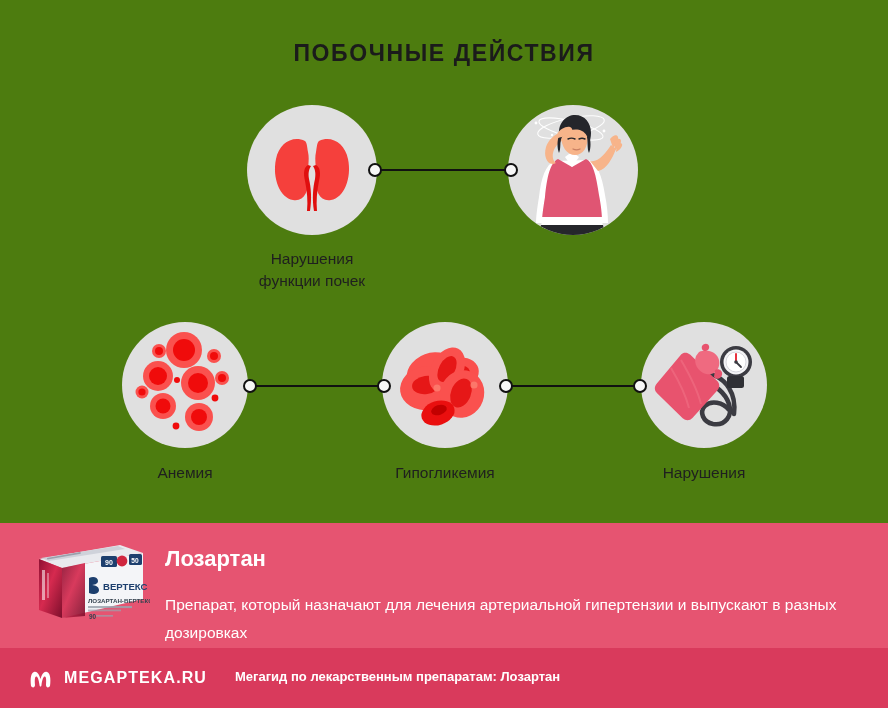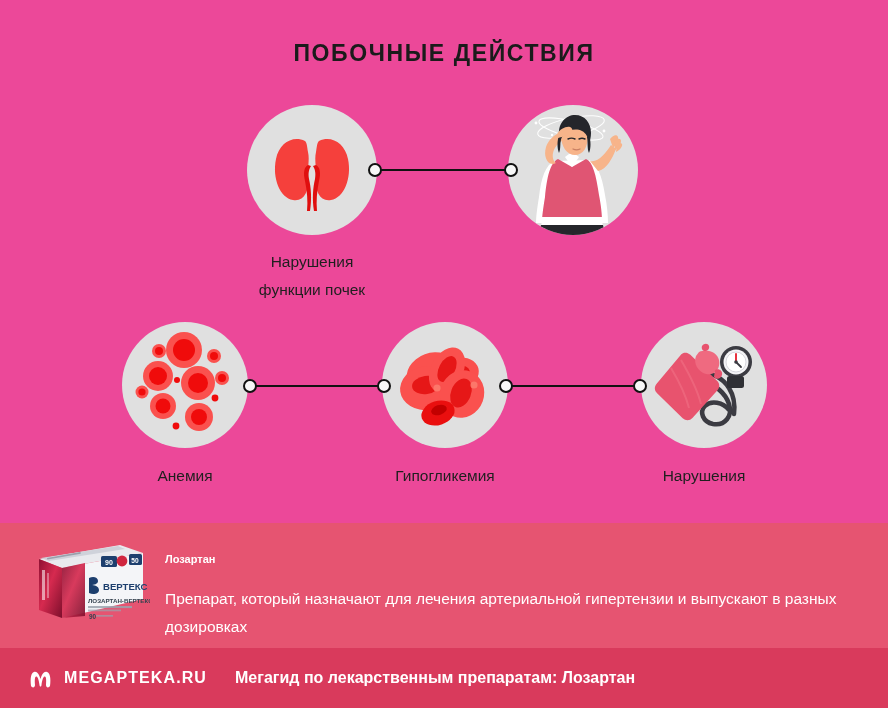--- a/index.html
+++ b/index.html
@@ -13,21 +13,21 @@
     font-family: "Liberation Sans", sans-serif;
     overflow: hidden;
     position: relative;
   }
 
   .infographic {
     position: absolute;
     left: 0; top: 0;
     width: 888px;
     height: 708px;
-    background: #ec4899;
+    background: #4d7c0f;
   }
 
   
   .title {
     position: absolute;
     left: 0;
     top: 40px;
     width: 888px;
     text-align: center;
     font-size: 23px;
@@ -46,21 +46,21 @@
     border-radius: 50%;
     background: #e0e0e0;
     overflow: hidden;
   }
   .node-label {
     position: absolute;
     left: 50%;
     transform: translateX(-50%);
     text-align: center;
     font-size: 15.5px;
-    line-height: 28px;
+    line-height: 22px;
     color: #1f1f1f;
     white-space: pre-line;
     width: 260px;
   }
 
   
   .connector {
     position: absolute;
     height: 14px;
   }
@@ -102,24 +102,24 @@
     height: 95px;
   }
   .product-text {
     position: absolute;
     left: 165px;
     top: 24px;
     width: 700px;
     color: #ffffff;
   }
   .product-name {
-    font-size: 11px;
+    font-size: 22px;
     font-weight: bold;
     line-height: 24px;
-    margin-bottom: 14px;
+    margin-bottom: 20px;
   }
   .product-desc {
     font-size: 15.5px;
     line-height: 28px;
     max-width: 680px;
   }
 
   
   .footer {
     position: absolute;
@@ -142,21 +142,21 @@
     top: 669px;
     font-size: 16px;
     font-weight: bold;
     letter-spacing: 1.1px;
     color: #ffffff;
   }
   .footer-caption {
     position: absolute;
     left: 235px;
     top: 669px;
-    font-size: 16px;
+    font-size: 13px;
     font-weight: bold;
     color: #ffffff;
   }
 </style>
 </head>
 <body>
 
 <div class="infographic">
 
   <div class="title">ПОБОЧНЫЕ ДЕЙСТВИЯ</div>

